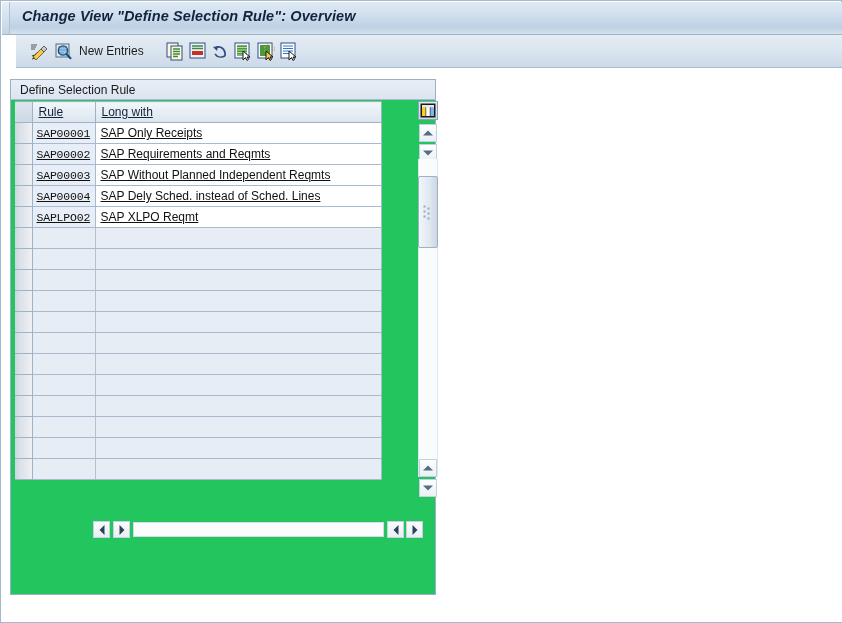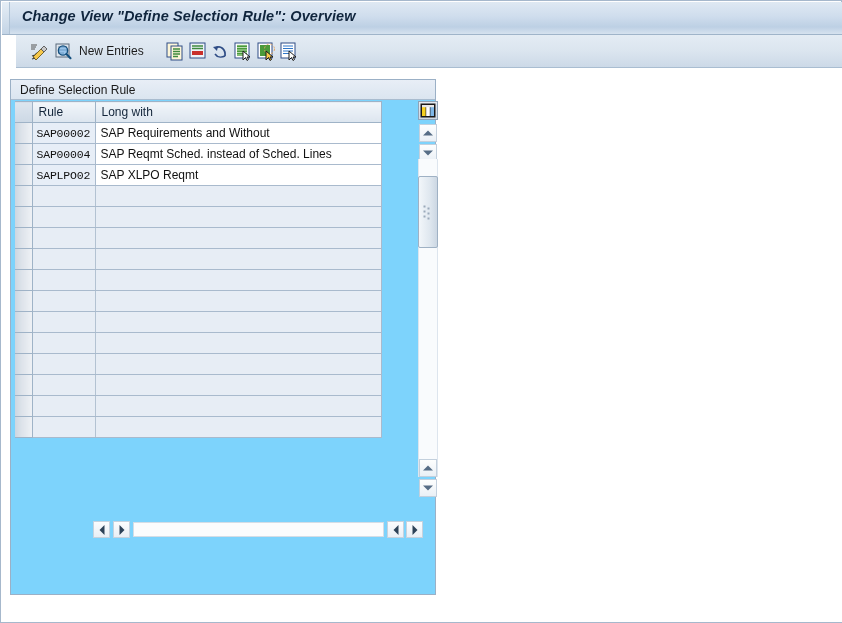--- a/index.html
+++ b/index.html
@@ -99,21 +99,21 @@
     left: 1px; top: 67px;
     width: 840px; height: 554px;
     background: #ffffff;
   }
 
   
   #group-panel {
     position: absolute;
     left: 8px; top: 11px;
     width: 426px; height: 516px;
-    background: #7dd3fc;
+    background: #22c55e;
     border: 1px solid #9bb0c6;
     box-sizing: border-box;
   }
   #group-header {
     position: absolute;
     left: 0; top: 0;
     width: 100%; height: 20px;
     background: linear-gradient(to bottom, #e8eef6, #dbe5f0);
     border-bottom: 1px solid #a9bccf;
     box-sizing: border-box;
@@ -144,20 +144,21 @@
   table.grid th, table.grid td {
     height: 21px;
     padding: 0;
     font-size: 12px;
     font-weight: normal;
     text-align: left;
     vertical-align: middle;
     box-sizing: border-box;
     overflow: hidden;
     white-space: nowrap;
+    text-decoration: underline;
   }
   
   thead th.sel-corner {
     background: linear-gradient(to bottom, #dde5ee, #ccd8e5);
     border: 1px solid #9fb3c7;
     border-left: none;
   }
   thead th.colhead {
     background: linear-gradient(to bottom, #f2f6fa, #dce5ef);
     border: 1px solid #9fb3c7;
@@ -396,27 +397,37 @@
           <thead>
             <tr>
               <th class="sel-corner"></th>
               <th class="colhead">Rule</th>
               <th class="colhead">Long with</th>
             </tr>
           </thead>
           <tbody id="table-body">
               <tr class="data">
                 <td class="sel"></td>
+                <td class="rule">SAP00001</td>
+                <td class="long">SAP Only Receipts</td>
+              </tr>
+              <tr class="data">
+                <td class="sel"></td>
                 <td class="rule">SAP00002</td>
-                <td class="long">SAP Requirements and Without</td>
+                <td class="long">SAP Requirements and Reqmts</td>
               </tr>
               <tr class="data">
                 <td class="sel"></td>
+                <td class="rule">SAP00003</td>
+                <td class="long">SAP Without Planned Independent Reqmts</td>
+              </tr>
+              <tr class="data">
+                <td class="sel"></td>
                 <td class="rule">SAP00004</td>
-                <td class="long">SAP Reqmt Sched. instead of Sched. Lines</td>
+                <td class="long">SAP Dely Sched. instead of Sched. Lines</td>
               </tr>
               <tr class="data">
                 <td class="sel"></td>
                 <td class="rule">SAPLPO02</td>
                 <td class="long">SAP XLPO Reqmt</td>
               </tr>
               <tr class="blank">
                 <td class="sel"></td>
                 <td class="rule"></td>
                 <td class="long"></td>

